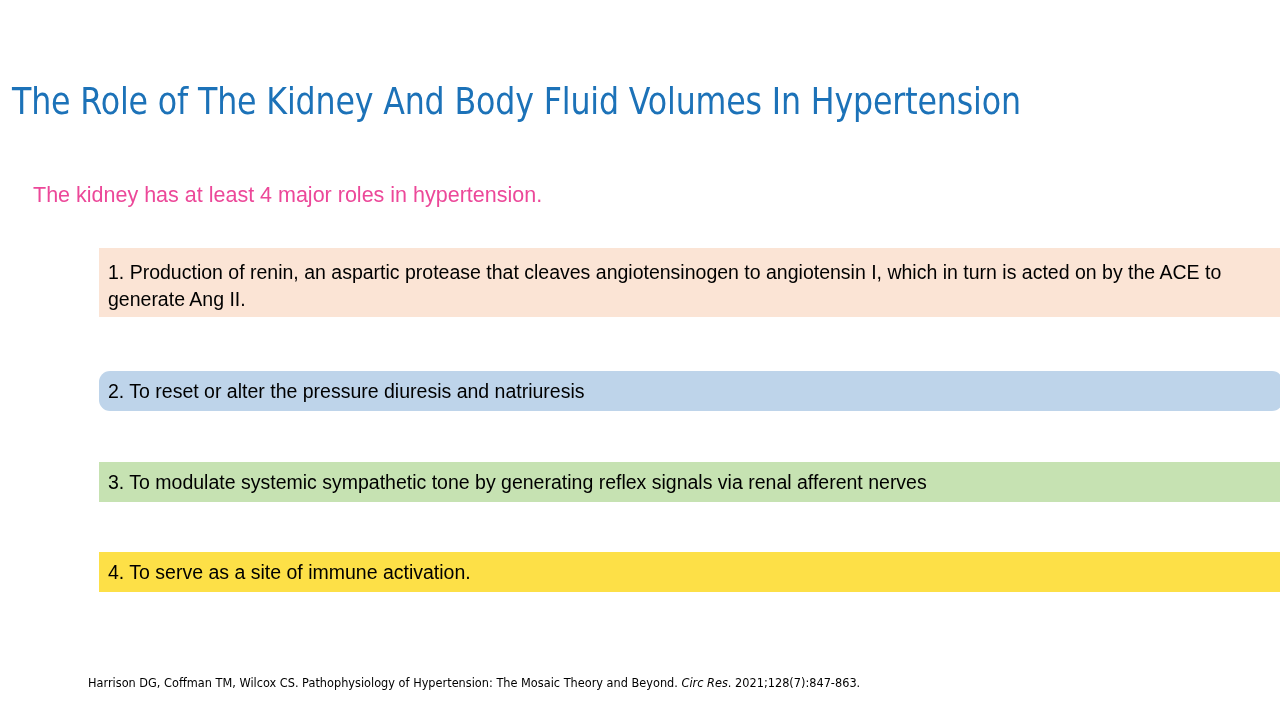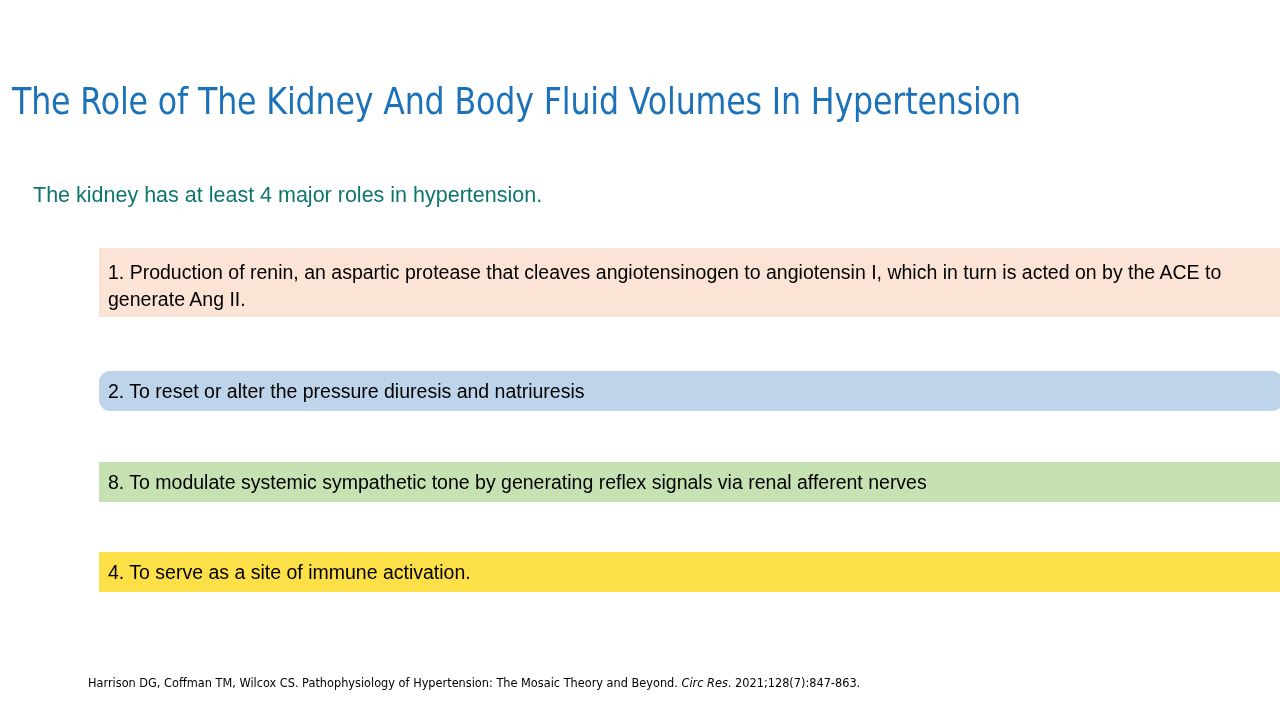--- a/index.html
+++ b/index.html
@@ -39,21 +39,21 @@
     transform-origin: left center;
   }
 
   
   .intro-line {
     position: absolute;
     left: 33px;
     top: 159px;
     font-size: 21.5px;
     line-height: 29px;
-    color: #0f766e;
+    color: #ec4899;
     white-space: nowrap;
   }
 
   
   .role-box {
     position: absolute;
     left: 99px;
     width: 1184px;
     box-sizing: border-box;
     padding: 0 9px;
@@ -119,21 +119,21 @@
 
   <div class="role-box" id="role-box-1" style="background: rgb(251, 228, 213);">
     <span class="role-text">1. Production of renin, an aspartic protease that cleaves angiotensinogen to angiotensin I, which in turn is acted on by the ACE to generate Ang II.</span>
   </div>
 
   <div class="role-box" id="role-box-2" style="background: rgb(190, 212, 234);">
     <span class="role-text">2. To reset or alter the pressure diuresis and natriuresis</span>
   </div>
 
   <div class="role-box" id="role-box-3" style="background: rgb(198, 226, 178);">
-    <span class="role-text">8. To modulate systemic sympathetic tone by generating reflex signals via renal afferent nerves</span>
+    <span class="role-text">3. To modulate systemic sympathetic tone by generating reflex signals via renal afferent nerves</span>
   </div>
 
   <div class="role-box" id="role-box-4" style="background: #fde047;">
     <span class="role-text">4. To serve as a site of immune activation.</span>
   </div>
 
   <div class="citation"><span>Harrison DG, Coffman TM, Wilcox CS. Pathophysiology of Hypertension: The Mosaic Theory and Beyond. </span><span class="journal">Circ Res</span><span>. 2021;128(7):847-863.</span></div>
 
 </div>
 

